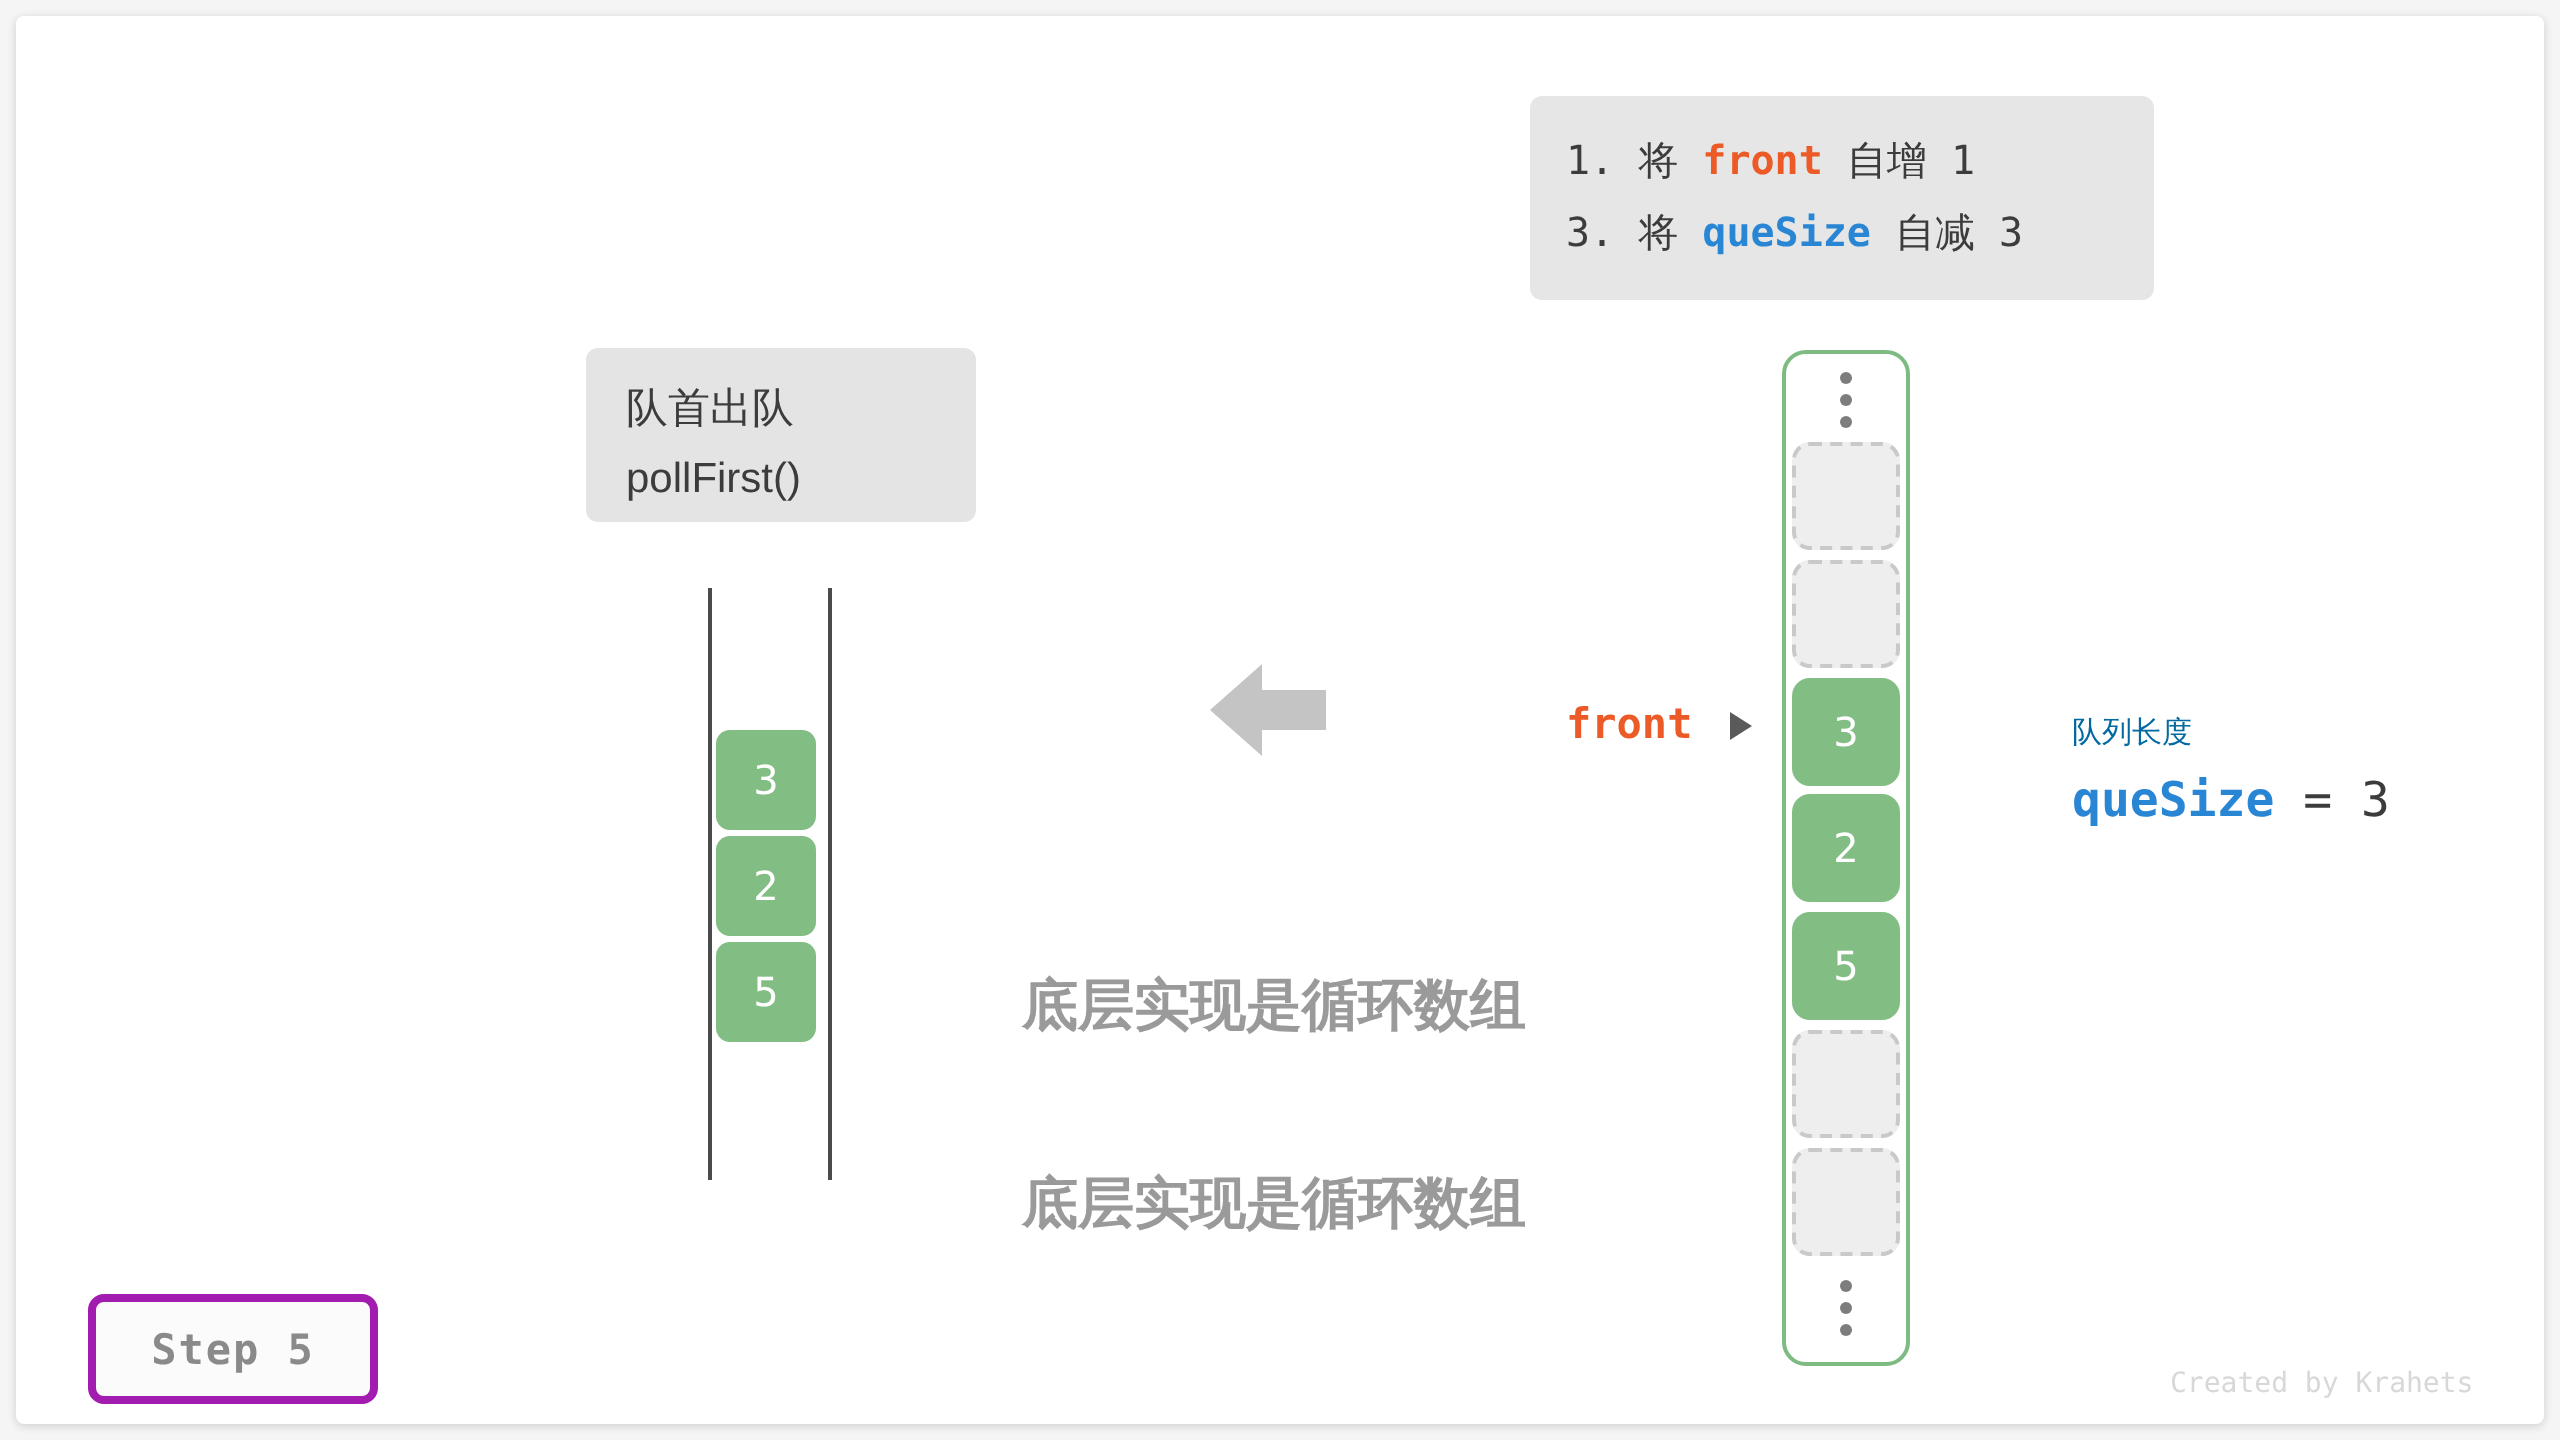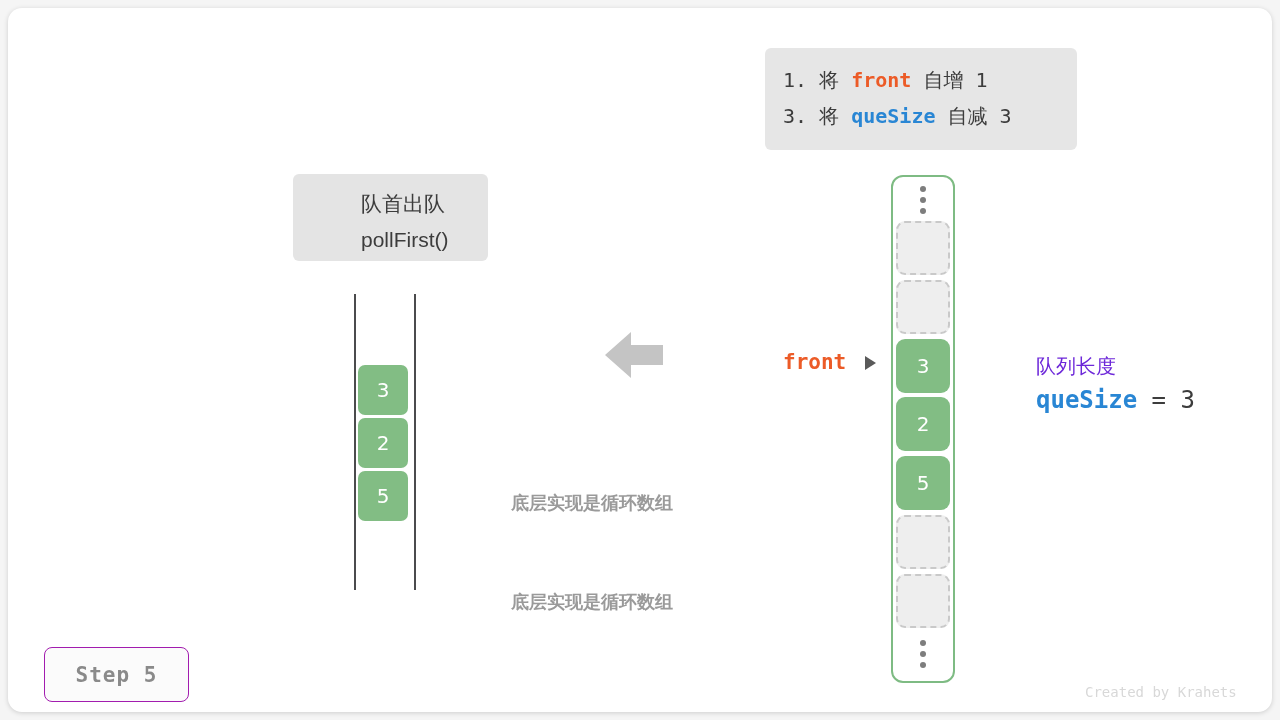--- a/index.html
+++ b/index.html
@@ -6,21 +6,21 @@
   body{
     width:1280px;height:720px;
     background:#f5f5f5;
     font-family:"DejaVu Sans","Liberation Sans",sans-serif;
     overflow:hidden;
   }
   .card{
     position:absolute;left:8px;top:8px;
     width:1264px;height:704px;
     background:#ffffff;
-    border-radius:14px;
+    border-radius:4px;
     box-shadow:0 1px 5px rgba(0,0,0,0.16);
   }
 
   
   .note-box{
     position:absolute;left:757px;top:40px;
     width:312px;height:102px;
     background:#e6e6e6;border-radius:6px;
     box-sizing:border-box;
     padding:14px 0 0 18px;
@@ -35,21 +35,21 @@
 
   
   .op-box{
     position:absolute;left:285px;top:166px;
     width:195px;height:87px;
     background:#e4e4e4;border-radius:6px;
     box-sizing:border-box;
     padding:12px 0 0 20px;
   }
   .op-line{
-    font-size:21px;line-height:36px;color:#3c3c3c;white-space:pre;margin-left:48px;
+    font-size:21px;line-height:36px;color:#3c3c3c;white-space:pre;
   }
   .op-line.code{font-family:Liberation Sans, sans-serif;}
 
   
   .rail{
     position:absolute;width:2px;background:#4b4b4d;
   }
   .rail-left{left:346px;top:286px;height:296px;}
   .rail-right{left:406px;top:286px;height:296px;}
 
@@ -67,21 +67,21 @@
   .lc2{top:463px;}
 
   
   .big-arrow{
     position:absolute;left:597px;top:322px;width:58px;height:50px;
   }
 
   
   .caption{
     position:absolute;left:503px;top:412px;width:246px;
-    color:#9a9a9a;font-weight:bold;font-size:18px;line-height:33px;
+    color:#9a9a9a;font-weight:bold;font-size:28px;line-height:33px;
     text-align:left;white-space:pre;
   }
 
   
   .front-label{
     position:absolute;left:775px;top:342px;
     font-family:"DejaVu Sans Mono","Liberation Mono",monospace;
     font-size:21px;font-weight:bold;color:#ec5b27;
   }
   .front-arrowhead{
@@ -125,32 +125,32 @@
   .e0{top:213px;}
   .e1{top:272px;}
   .g0{top:331px;}
   .g1{top:389px;}
   .g2{top:448px;}
   .e2{top:507px;}
   .e3{top:566px;}
 
   
   .size-block{position:absolute;left:1028px;top:342px;}
-  .size-line1{font-size:20px;color:#6d28d9;line-height:32px;white-space:pre;}
+  .size-line1{font-size:15px;color:#0369a1;line-height:32px;white-space:pre;}
   .size-line2{
     font-family:"DejaVu Sans Mono","Liberation Mono",monospace;
     font-size:24px;line-height:36px;white-space:pre;color:#3c3c3c;
   }
   .size-line2 .kw-size{color:#2986d4;font-weight:bold;}
 
   
   .step-badge{
     position:absolute;left:36px;top:639px;
     width:145px;height:55px;
-    border:1px solid #a21caf;border-radius:8px;
+    border:4px solid #a21caf;border-radius:8px;
     background:#fbfbfb;
     box-sizing:border-box;
     display:flex;align-items:center;justify-content:center;
     font-family:"DejaVu Sans Mono","Liberation Mono",monospace;
     font-size:21px;font-weight:bold;color:#8a8a8a;
     letter-spacing:1px;
   }
 
   
   .credit{

